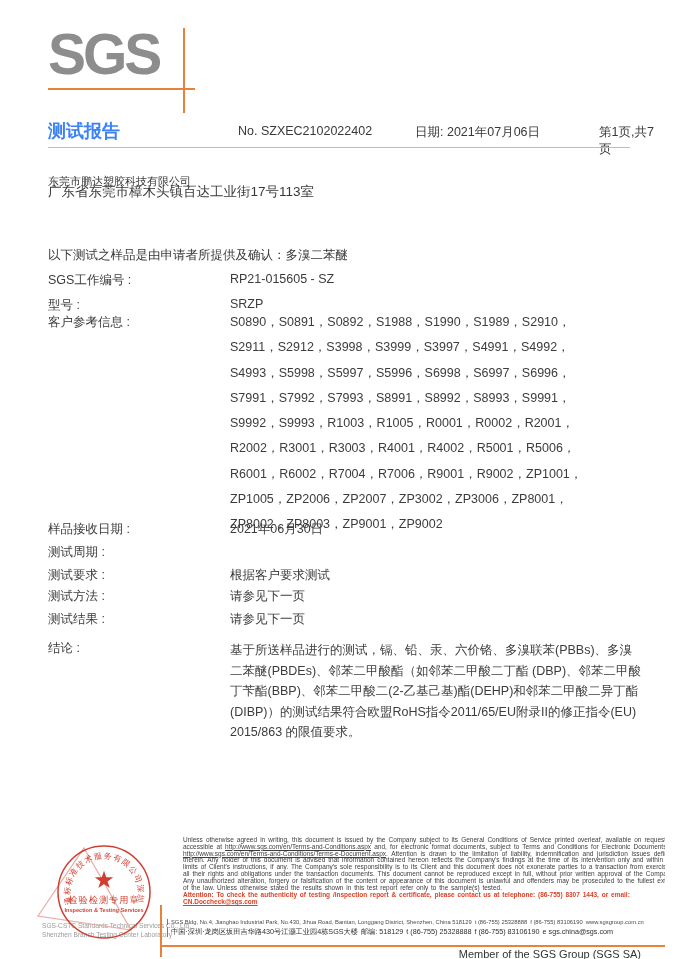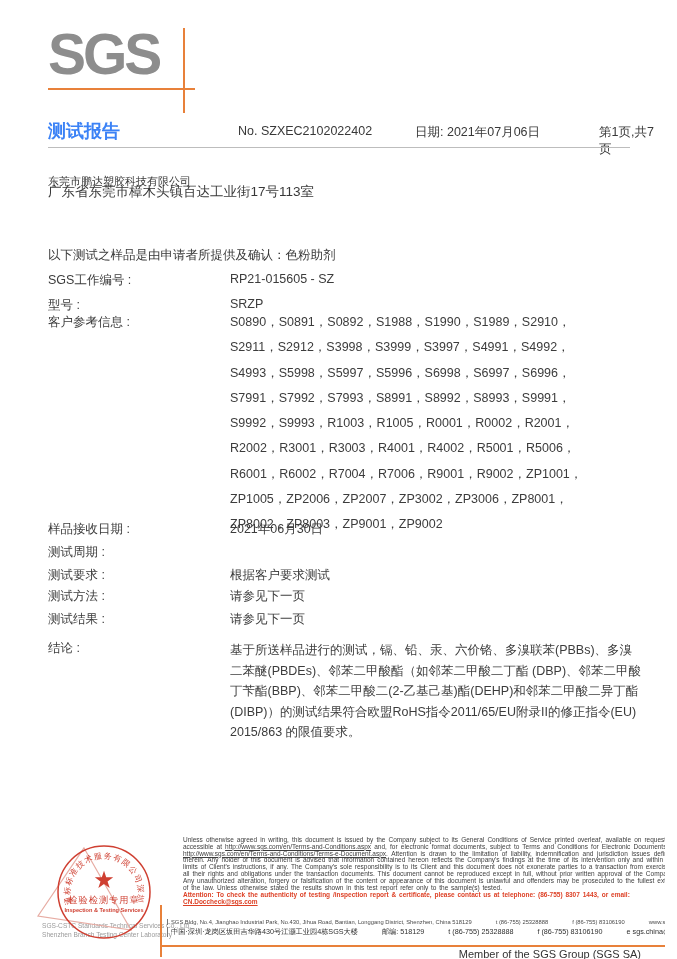--- a/index.html
+++ b/index.html
@@ -31,21 +31,21 @@
   .row--conclusion .val{line-height:20.6px;}
 
   
   .legal{position:absolute;left:183px;top:837px;width:492px;font-size:6.5px;line-height:6.8px;
          color:#3d3d3d;text-align:justify;word-spacing:1px;}
   .legal .url{text-decoration:underline;}
   .attention{margin-top:1px;color:#dd4126;font-weight:bold;text-align:left;}
   .attention .url{text-decoration:underline;}
 
   .addr-block{position:absolute;left:167px;top:919px;width:509px;}
-  .addr-row{display:flex;gap:24px;align-items:baseline;white-space:nowrap;overflow:hidden;
+  .addr-row{display:flex;gap:3px;align-items:baseline;white-space:nowrap;overflow:hidden;
             border-left:1px solid #777;padding-left:3px;}
   .addr-row.en{font-size:5.8px;color:#4a4a4a;margin-bottom:2px;}
   .addr-row.cn{font-size:7.2px;color:#2f2f2f;}
 
   .v-orange{position:absolute;left:160px;top:905px;width:2px;height:52px;background:#e8813a;}
   .h-orange{position:absolute;left:160px;top:945px;width:516px;height:2px;background:#e8813a;}
   .member{position:absolute;right:24px;top:948px;font-size:11px;color:#333;margin-left:48px;}
 
   .stamp-co{position:absolute;left:42px;top:922px;font-size:6.6px;line-height:8.5px;color:#9a9a9a;}
   .stamp-svg{position:absolute;left:36px;top:842px;width:140px;height:117px;pointer-events:none;}
@@ -62,21 +62,21 @@
   </div>
 
   <div class="report-title">测试报告</div>
   <div class="report-no">No. SZXEC2102022402</div>
   <div class="report-date">日期: 2021年07月06日</div>
   <div class="report-pageinfo">第1页,共7页</div>
   <div class="header-rule"></div>
 
   <div class="company">东莞市鹏达塑胶科技有限公司</div>
   <div class="addr-line">广东省东莞市樟木头镇百达工业街17号113室</div>
-  <div class="statement">以下测试之样品是由申请者所提供及确认：色粉助剂</div>
+  <div class="statement">以下测试之样品是由申请者所提供及确认：多溴二苯醚</div>
 
   <div class="row" style="top:272px">
     <span class="lbl">SGS工作编号 :</span>
     <span class="val">RP21-015605 - SZ</span>
   </div>
 
   <div class="row" style="top:297px">
     <span class="lbl">型号 :</span>
     <span class="val">SRZP</span>
   </div>

